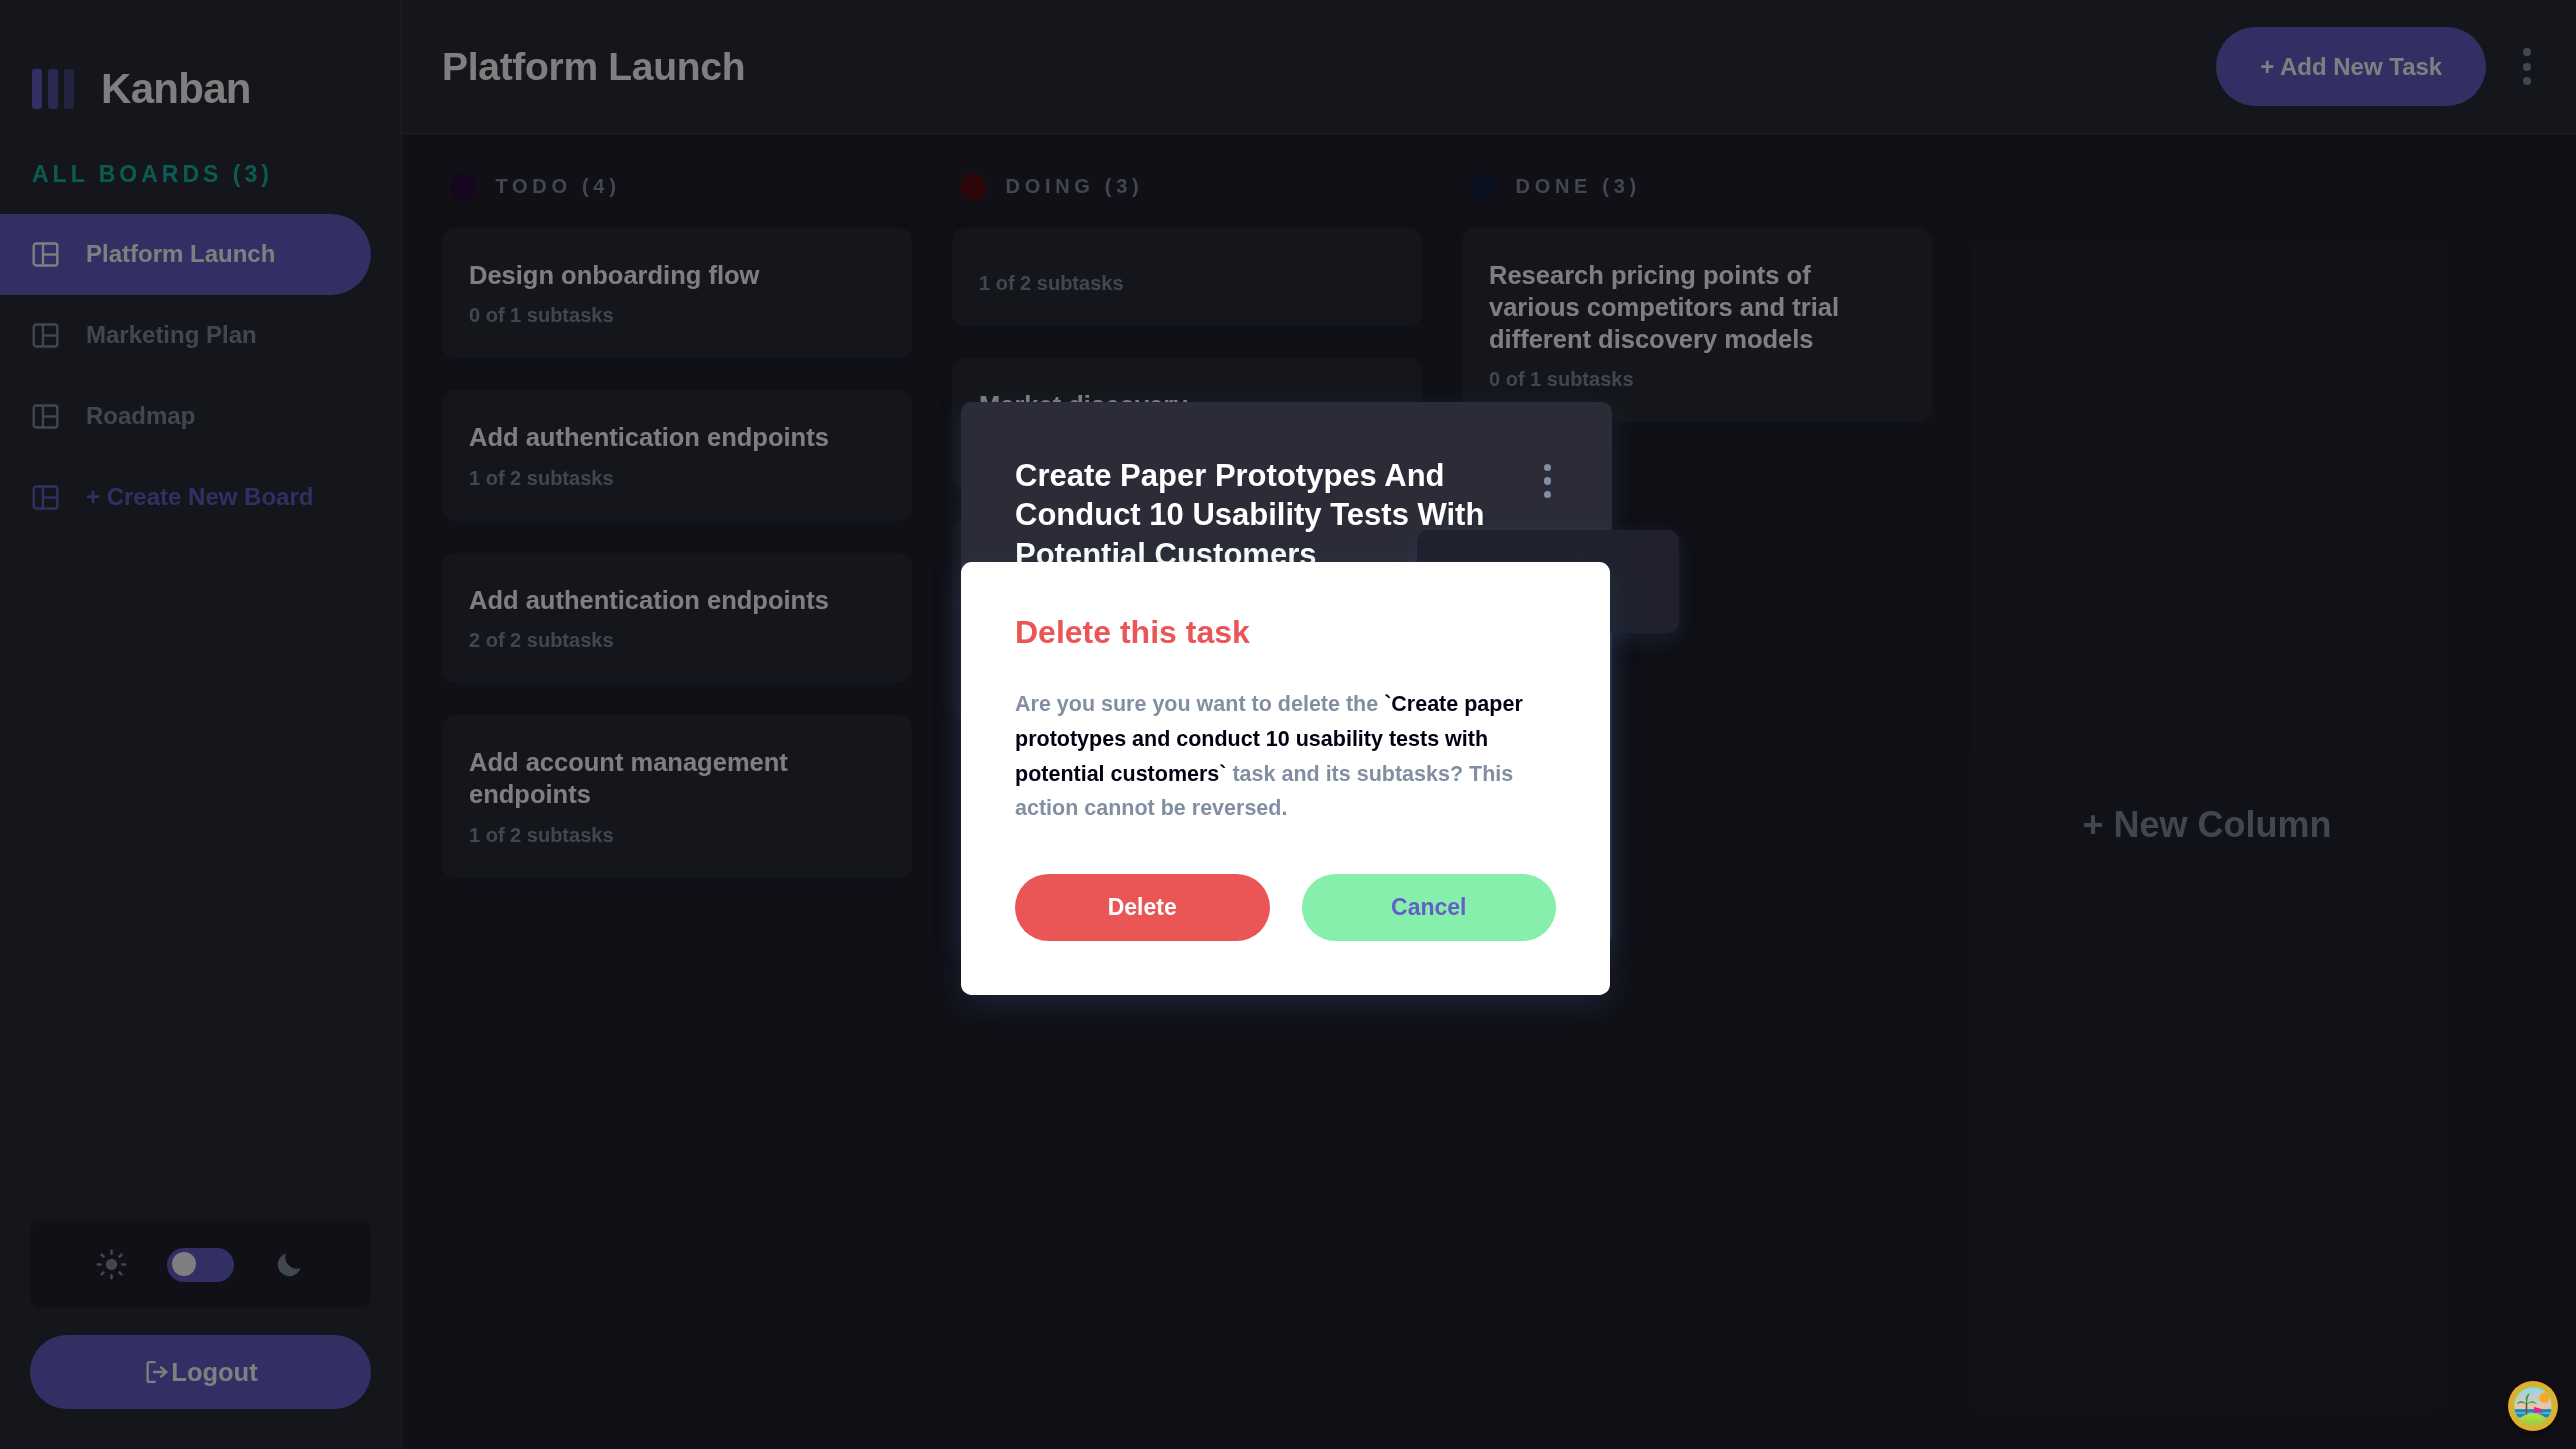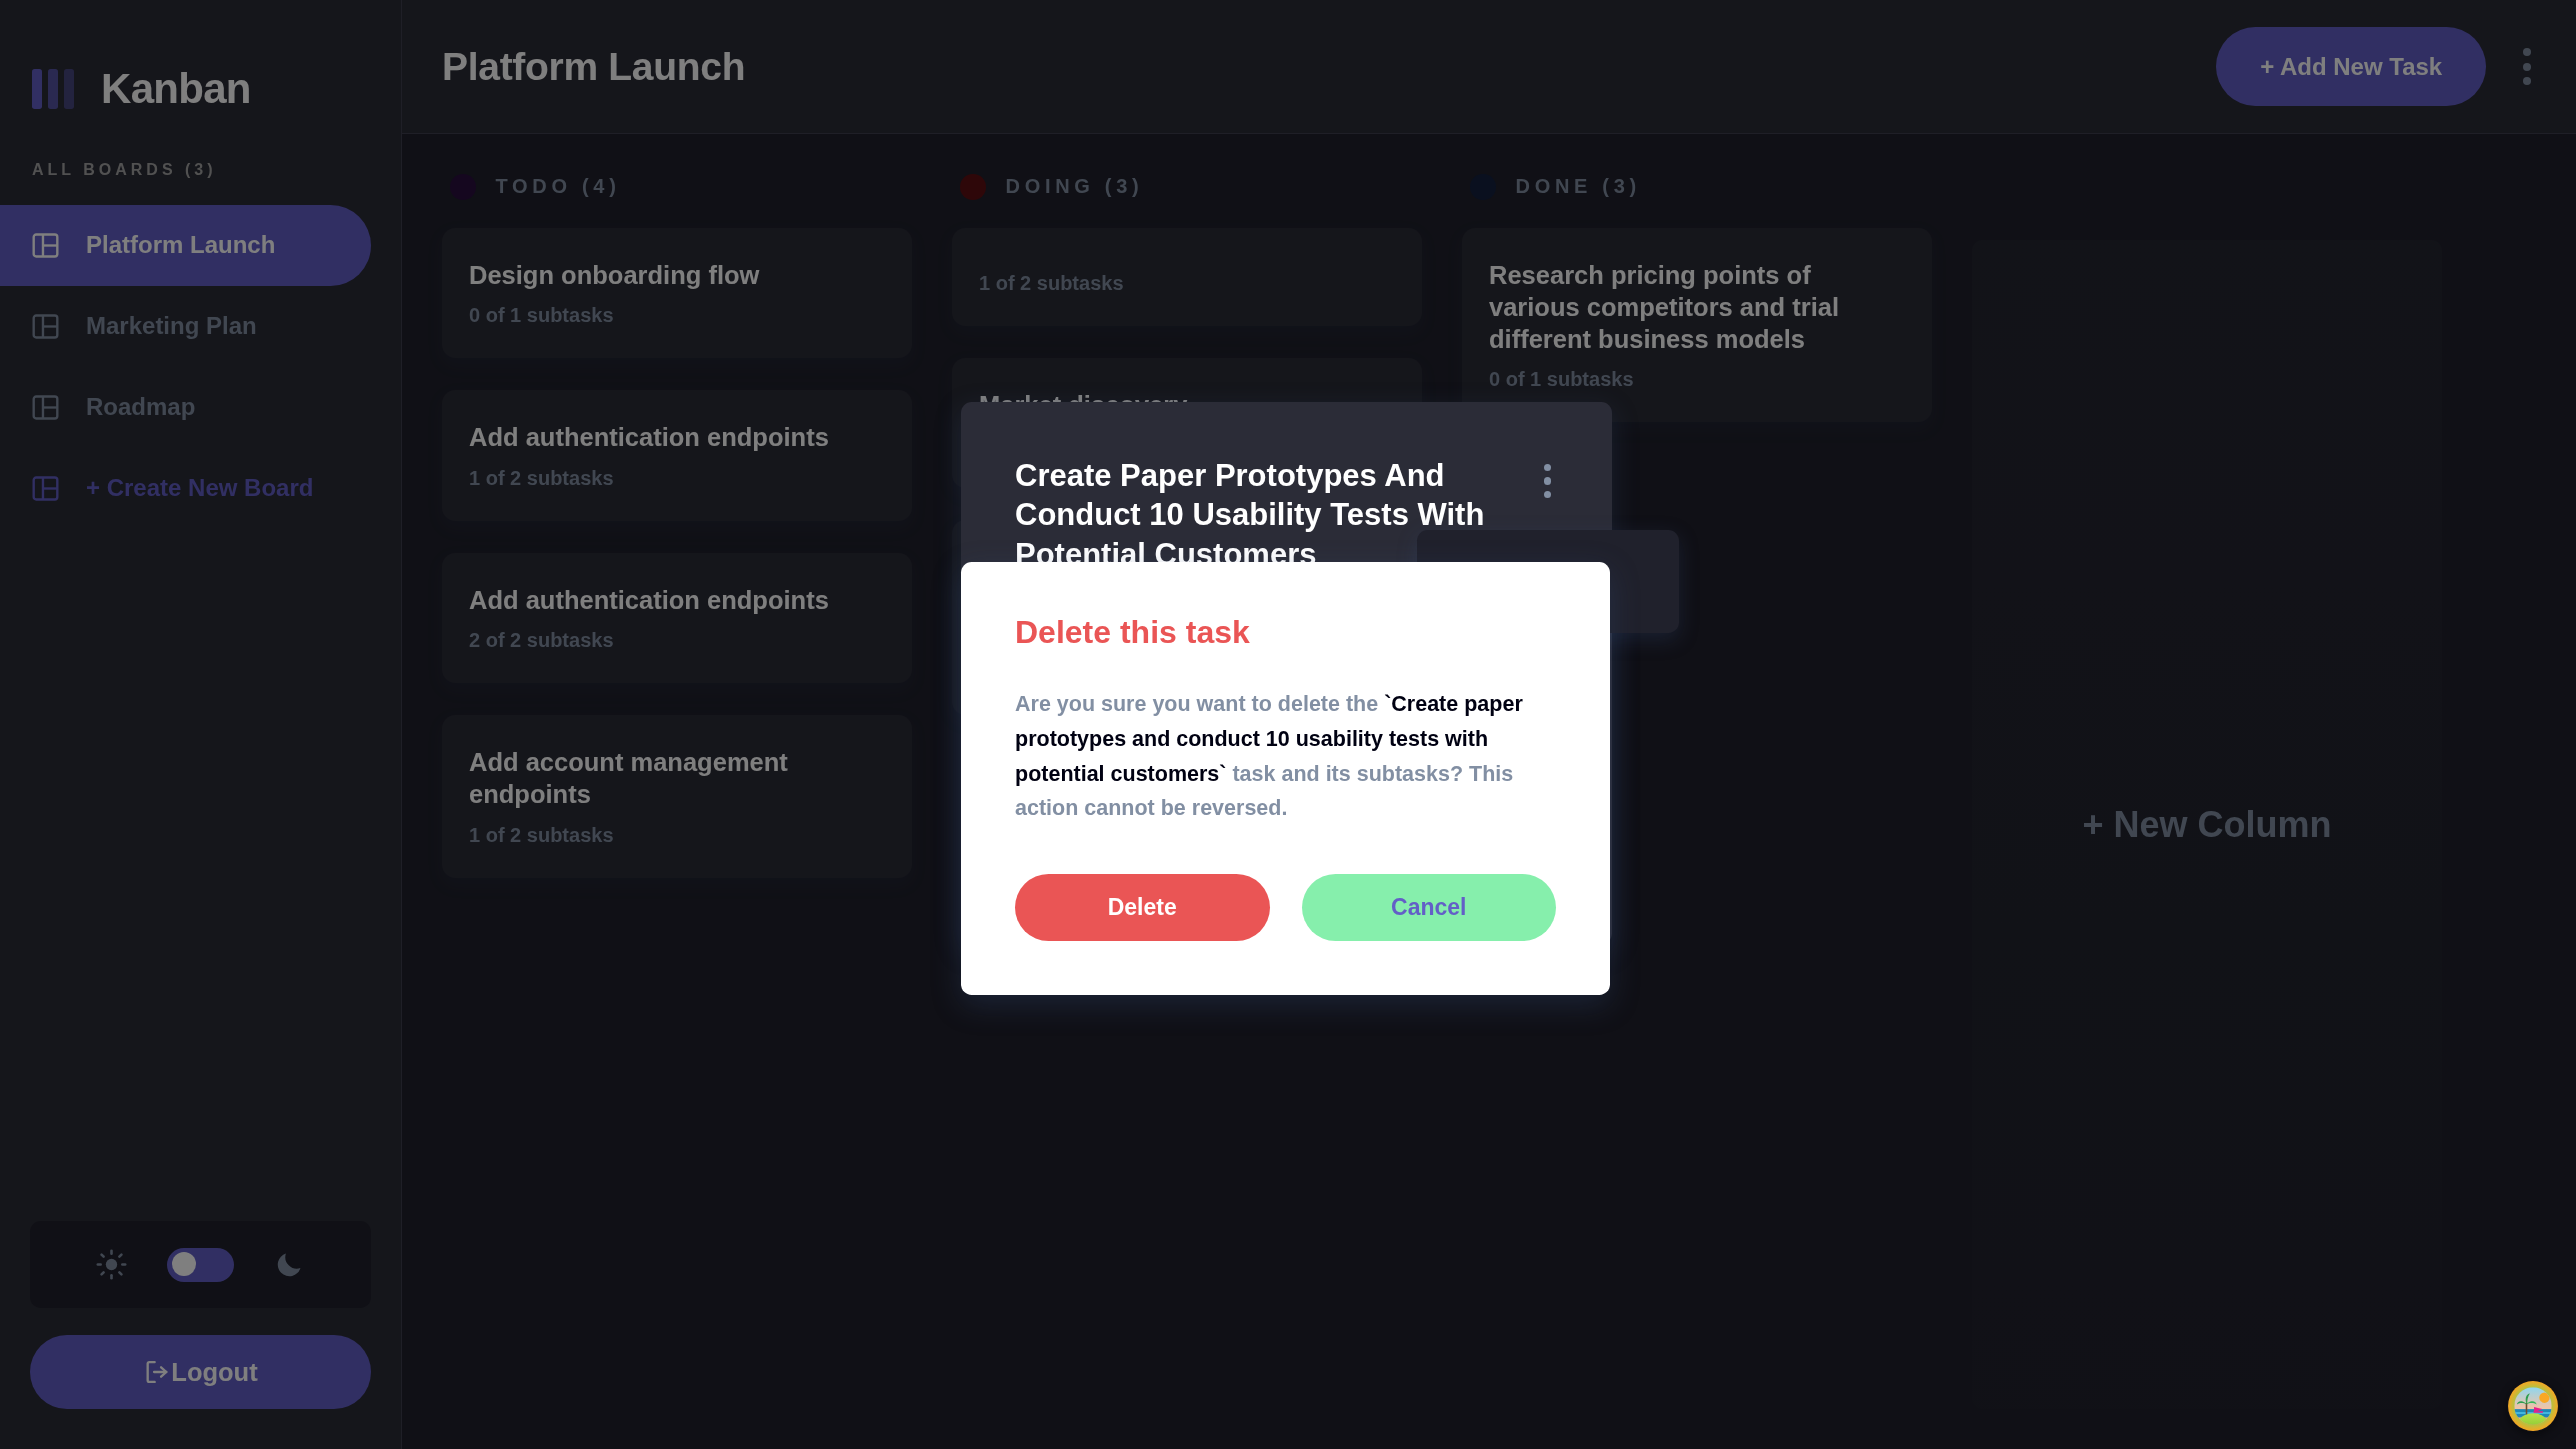--- a/index.html
+++ b/index.html
@@ -20,22 +20,22 @@
   }
   .logo-row { display:flex; align-items:center; gap:27px; padding:43px 0 0 32px; height:134px; }
   .logo-bars { display:flex; gap:6px; align-items:flex-end; }
   .logo-bars i { display:block; width:10px; border-radius:2.7px; background:#635fc7; }
   .logo-bars i:nth-child(1){ height:40px; }
   .logo-bars i:nth-child(2){ height:40px; opacity:.75; }
   .logo-bars i:nth-child(3){ height:40px; opacity:.5; }
   .logo-text { font-size:42px; font-weight:700; color:#ffffff; letter-spacing:-0.7px; }
 
   .boards-label {
-    font-size:16px; font-weight:700; letter-spacing:4px;
-    color:#a3a3a3; padding:27px 0 25.5px 32px; text-transform:uppercase;
+    font-size:23px; font-weight:700; letter-spacing:4px;
+    color:#14b8a6; padding:27px 0 25.5px 32px; text-transform:uppercase;
   }
 
   .board-item {
     display:flex; align-items:center; gap:27px;
     height:81px; padding-left:32px;
     border-radius:0 67px 67px 0; margin-right:30px;
     color:#828fa3; font-size:24px; font-weight:700; cursor:pointer;
   }
   .board-item.active { background:#635fc7; color:#ffffff; }
   .board-item.create { color:#635fc7; }
@@ -324,21 +324,21 @@
           <div class="card-sub">2 of 3 subtasks</div>
         </div>
       </div>
 
       <div class="column">
         <div class="col-head">
           <span class="col-dot" style="background:#14203f"></span>
           <span class="col-title">DONE (3)</span>
         </div>
         <div class="card">
-          <div class="card-title">Research pricing points of various competitors and trial different business models</div>
+          <div class="card-title">Research pricing points of various competitors and trial different discovery models</div>
           <div class="card-sub">0 of 1 subtasks</div>
         </div>
       </div>
 
       <div class="new-column">+ New Column</div>
     </section>
   </div>
 </div>
 
 <div id="dim-overlay"></div>

